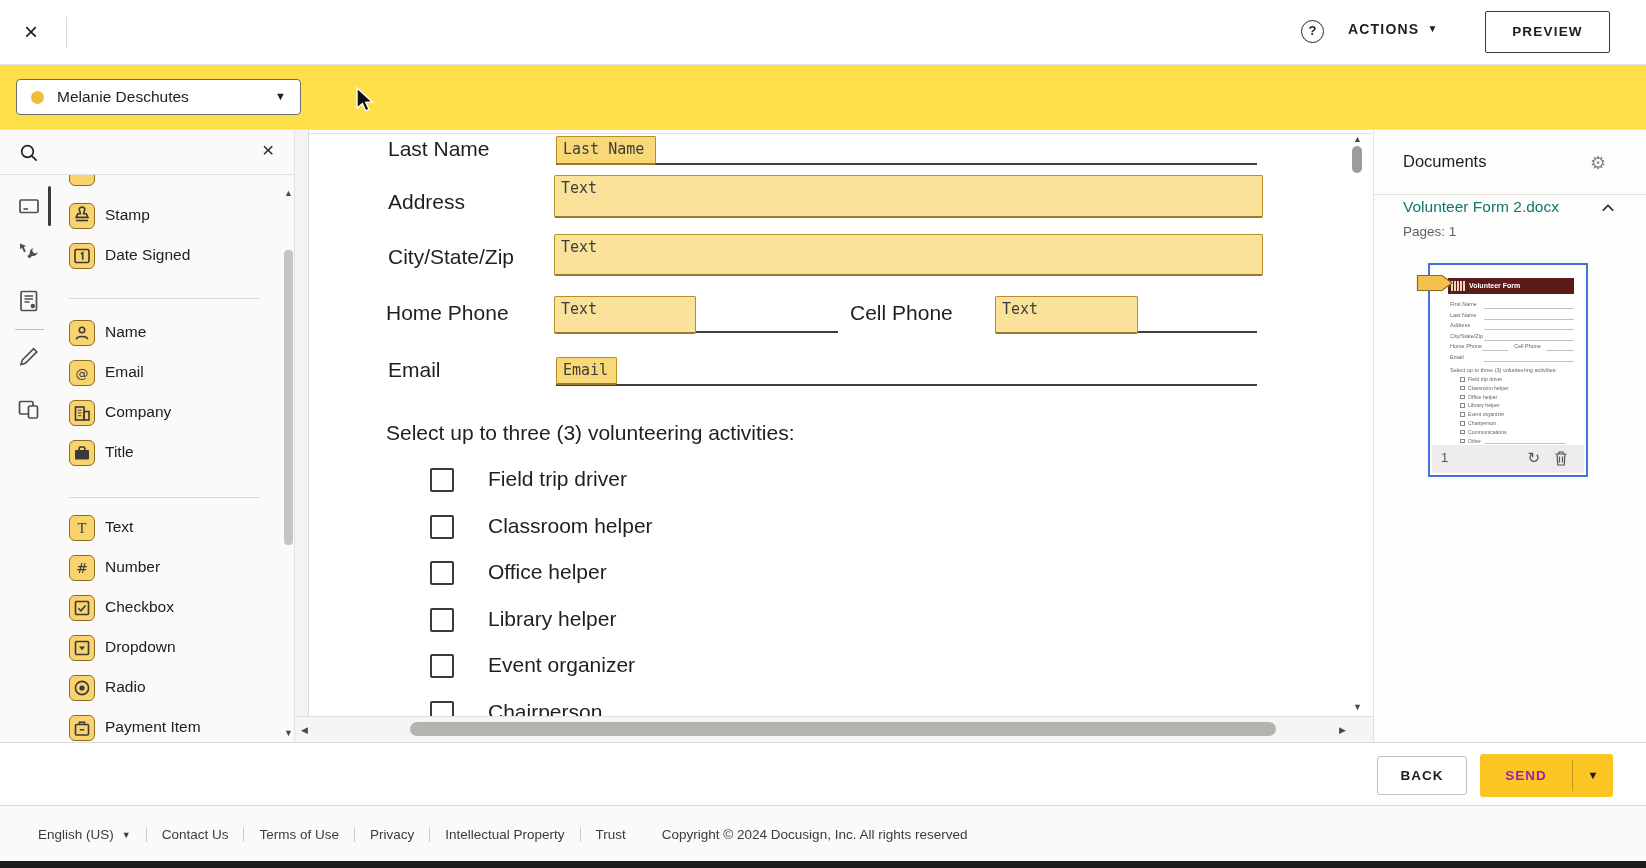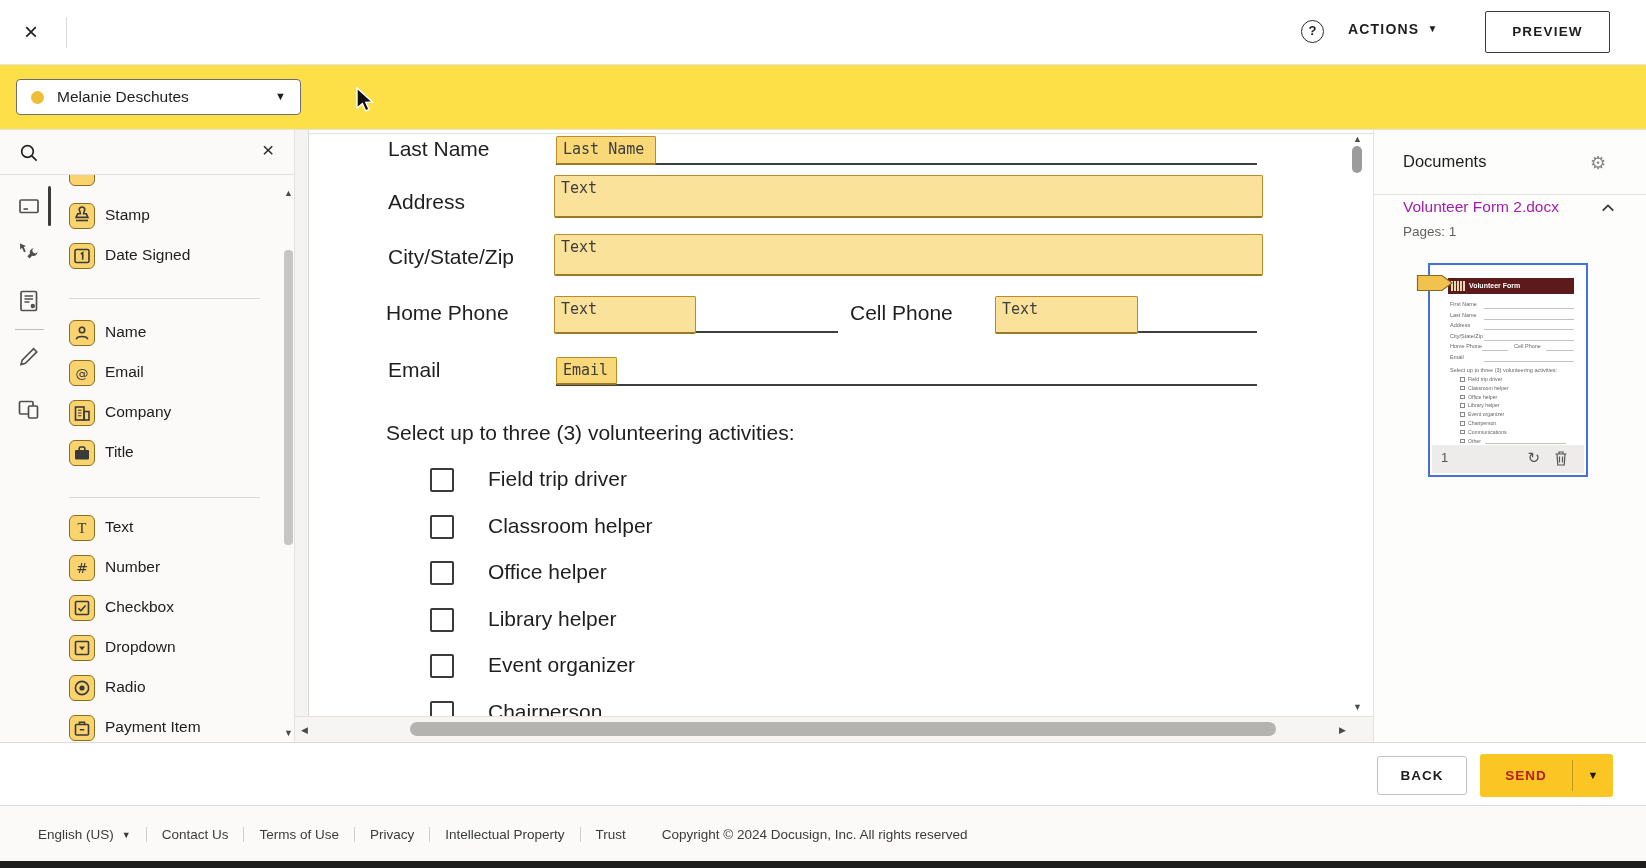--- a/index.html
+++ b/index.html
@@ -56,42 +56,42 @@
   .dcheck{width:24px;height:24px;border:2.2px solid #3a3a3a;border-radius:2px;box-sizing:border-box;background:#fff;}
   
   #v-sb-thumb{left:1057px;top:16px;width:10px;height:27px;background:#9c9c9c;border-radius:5px;}
   #h-sb{left:0;top:586px;width:1078px;height:26px;background:#f6f5f3;border-top:1px solid #e3e2e0;box-sizing:border-box;}
   #h-sb-thumb{left:115px;top:5px;width:866px;height:14px;background:#b5b3b0;border-radius:7px;position:absolute;}
   
   #rightpanel{left:1373px;top:130px;width:273px;height:612px;background:#fdfdfc;border-left:1px solid #e3e2e0;box-sizing:border-box;}
   #rp-title{position:absolute;left:29px;top:22px;font-size:16.5px;color:#1e1e1e;}
   #rp-gear{position:absolute;left:216px;top:22px;font-size:18px;color:#8a8a8a;}
   #rp-div{position:absolute;left:0;top:64px;width:273px;height:1px;background:#e3e2e0;}
-  #rp-docname{position:absolute;left:29px;top:68px;font-size:15.5px;color:#a21caf;}
+  #rp-docname{position:absolute;left:29px;top:68px;font-size:15.5px;color:#0f766e;}
   #rp-pages{position:absolute;left:29px;top:94px;font-size:13.5px;color:#5f5f5f;}
   #thumb{position:absolute;left:54px;top:133px;width:160px;height:214px;background:#fff;border:2px solid #4472d9;box-sizing:border-box;}
   #thumb-footer{position:absolute;left:2px;right:2px;bottom:2px;height:28px;background:#edecea;}
   #thumb-page-num{position:absolute;left:9px;top:5px;font-size:13px;color:#555;}
   #thumb-rotate{position:absolute;right:44px;top:4px;font-size:15px;color:#555;}
   #thumb-trash{position:absolute;right:16px;top:5px;}
   #mini-header{position:absolute;left:18px;top:13px;width:126px;height:16px;background:#5c1a1b;}
   #mini-header .mlogo{position:absolute;left:3px;top:3px;width:14px;height:10px;
      background:repeating-linear-gradient(90deg,#e8d8b0 0 2px,#5c1a1b 2px 3px);}
   #mini-header .mtitle{position:absolute;left:21px;top:4px;font-size:7px;line-height:8px;color:#fff;font-weight:bold;white-space:nowrap;}
   .mini-row{position:absolute;left:18px;width:128px;height:10px;}
   .mini-label{position:absolute;left:2px;top:0;font-size:5.5px;color:#666;white-space:nowrap;}
   .mini-line{position:absolute;left:36px;right:2px;bottom:2px;height:1px;background:#c4c2bf;}
   .mini-check{position:absolute;width:4.5px;height:4.5px;border:.7px solid #888;box-sizing:border-box;}
   .mini-ctext{position:absolute;font-size:5.2px;color:#666;white-space:nowrap;}
   
   #actionbar{left:0;top:742px;width:1646px;height:63px;background:#fff;border-top:1px solid #dddcda;box-sizing:border-box;}
   #back-btn{position:absolute;left:1377px;top:13px;width:90px;height:39px;background:#fff;border:1px solid #c2c1bf;border-radius:3px;
             box-sizing:border-box;text-align:center;line-height:37px;font-size:13.5px;font-weight:bold;letter-spacing:1px;}
   #send-btn{position:absolute;left:1480px;top:11px;width:133px;height:43px;background:#fbc624;border-radius:3px;display:flex;}
-  #send-main{width:92px;text-align:center;line-height:43px;font-size:13.5px;font-weight:bold;letter-spacing:1px;color:#b91c1c;}
+  #send-main{width:92px;text-align:center;line-height:43px;font-size:13.5px;font-weight:bold;letter-spacing:1px;color:#a21caf;}
   #send-split{width:1px;background:rgba(0,0,0,.22);margin:6px 0;}
   #send-caret{flex:1;text-align:center;line-height:43px;font-size:11px;color:#1a1a1a;}
   #pagefooter{left:0;top:805px;width:1646px;height:57px;background:#fbfaf8;border-top:1px solid #dddcda;box-sizing:border-box;}
   #footer-links{position:absolute;left:38px;top:0;height:56px;display:flex;align-items:center;font-size:13.5px;color:#3b3b3b;}
   .fsep{width:1px;height:15px;background:#cfcecc;margin:0 15px;}
   .flang-caret{font-size:9px;margin-left:8px;vertical-align:1px;}
   #footer-copy{margin-left:36px;color:#3b3b3b;}
   #bottomstrip{left:0;top:861px;width:1646px;height:7px;background:#1d1d1d;}
   svg{display:block;}
 </style>

